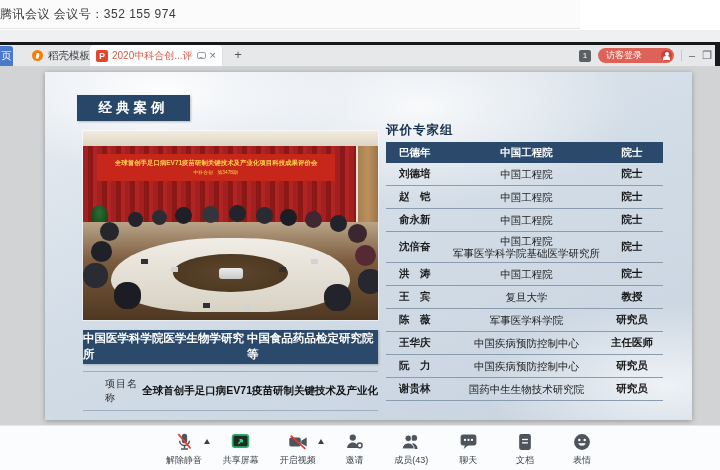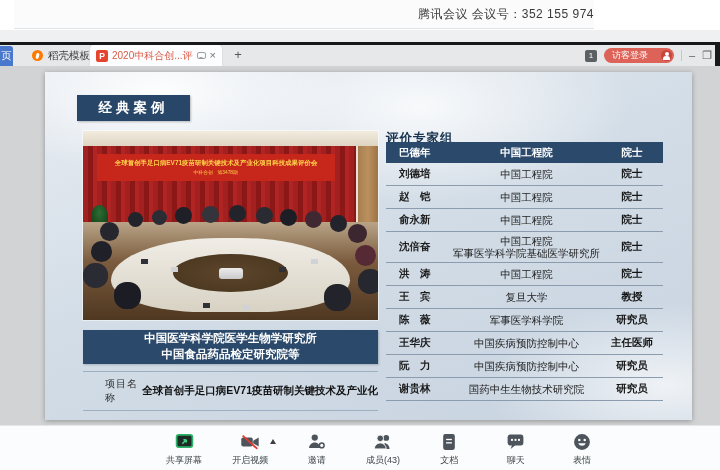--- a/index.html
+++ b/index.html
@@ -1,20 +1,20 @@
 <!DOCTYPE html>
 <html><head>
 <meta charset="utf-8">
 <style>
   * { margin:0; padding:0; box-sizing:border-box; }
   html,body { width:720px; height:470px; overflow:hidden; font-family:"Liberation Sans","DejaVu Sans",sans-serif; background:#fff; }
   #app { position:relative; width:720px; height:470px; background:#fff; }
 
   
-  .meet-bar { position:absolute; left:14px; top:0; width:580px; height:29px; background:#fbfbfc; border-bottom:1px solid #e3e4e6; display:flex; align-items:center; justify-content:flex-end; }
+  .meet-bar { position:absolute; left:0; top:0; width:580px; height:29px; background:#fbfbfc; border-bottom:1px solid #e3e4e6; display:flex; align-items:center; justify-content:flex-start; }
   .meet-bar span { font-size:12px; color:#3a3a3a; letter-spacing:.5px; }
 
   
   .win-strip { position:absolute; left:0; top:30px; width:720px; height:12px; background:#eef0f2; }
   .win-topline { position:absolute; left:0; top:42px; width:720px; height:3px; background:#17191d; }
 
   
   .tabbar { position:absolute; left:0; top:45px; width:720px; height:21px; background:#e6e8ea; }
   .tab-partial { position:absolute; left:0; top:1px; width:13px; height:20px; background:#4a78cc; color:#fff; font-size:10px; line-height:20px; text-align:center; overflow:hidden; border-radius:0 3px 0 0; }
   .tab-docer { position:absolute; left:22px; top:0; height:21px; display:flex; align-items:center; gap:5px; padding:0 10px; }
@@ -23,21 +23,21 @@
   .tab-docer .lbl { font-size:10.5px; color:#3c3f43; }
   .tab-active { position:absolute; left:90px; top:0; width:132px; height:21px; background:#fcfdfe; border-radius:4px 4px 0 0; display:flex; align-items:center; gap:4px; padding:0 6px; box-shadow:0 0 2px rgba(0,0,0,.12); }
   .ppt-icon { width:12px; height:12px; border-radius:2px; background:#e5452f; color:#fff; font-size:8.5px; font-weight:bold; line-height:12px; text-align:center; flex:none; }
   .tab-active .lbl { font-size:10px; color:#d95b46; white-space:nowrap; overflow:hidden; max-width:86px; }
   .cmt-icon { width:9px; height:7px; border:1px solid #9aa0a6; border-radius:2px; position:relative; flex:none; }
   .cmt-icon:after { content:""; position:absolute; left:1px; bottom:-3px; border:2px solid transparent; border-top-color:#9aa0a6; }
   .tab-close { font-size:11px; color:#6d7277; line-height:1; flex:none; }
   .tab-new { position:absolute; left:230px; top:2px; width:16px; height:16px; font-size:13px; color:#55595e; text-align:center; line-height:16px; }
   .tab-right { position:absolute; right:8px; top:0; height:21px; display:flex; align-items:center; gap:7px; }
   .badge-ico { width:12px; height:12px; background:#5b6065; border-radius:2px; color:#fff; font-size:8px; line-height:12px; text-align:center; }
-  .guest-pill { height:15px; background:#dd6257; border-radius:8px; color:#fff; font-size:9px; display:flex; align-items:center; gap:13px; padding:0 2px 0 8px; }
+  .guest-pill { height:15px; background:#dd6257; border-radius:8px; color:#fff; font-size:9px; display:flex; align-items:center; gap:19px; padding:0 2px 0 8px; }
   .guest-av { width:11px; height:11px; border-radius:50%; background:#c7463c; position:relative; }
   .guest-av:before { content:""; position:absolute; left:3.5px; top:2px; width:4px; height:4px; border-radius:50%; background:#fff; }
   .guest-av:after { content:""; position:absolute; left:2px; top:6.2px; width:7px; height:4px; border-radius:3px 3px 0 0; background:#fff; }
   .tb-div { width:1px; height:11px; background:#c6c9cc; }
   .win-btn { font-size:11px; color:#5c6165; line-height:1; }
   .edge-dark { position:absolute; right:0; top:45px; width:5px; height:21px; background:#17191d; }
 
   
   .stage { position:absolute; left:0; top:66px; width:720px; height:359px; background:#d2d3d5; }
   .slide { position:absolute; left:45px; top:6px; width:647px; height:348px;
@@ -67,28 +67,28 @@
     box-shadow: 48px 84px 0 3px #23232b, 72px 82px 0 3px #2c2c34, 96px 80px 0 4px #1f1f27,
       123px 79px 0 4px #34343c, 150px 78px 0 4px #23232b, 177px 80px 0 4px #2a2a32,
       201px 82px 0 4px #1d1d25, 226px 84px 0 4px #402832, 251px 88px 0 4px #23232b,
       22px 96px 0 5px #26262e, 14px 116px 0 6px #202028, 8px 140px 0 8px #2b2b33,
       270px 98px 0 5px #3c2630, 278px 120px 0 6px #552a35, 283px 146px 0 8px #27272f,
       40px 160px 0 9px #1c1c24, 250px 162px 0 9px #23232b; }
   .ph-laptops { position:absolute; left:0; top:0; width:7px; height:5px; background:transparent;
     box-shadow: 58px 128px 0 #2e3238, 88px 136px 0 #cfd2d6, 196px 136px 0 #2e3238, 228px 128px 0 #cfd2d6, 120px 172px 0 #2e3238, 160px 174px 0 #cfd2d6; }
 
   
-  .org-box { position:absolute; left:38px; top:258px; width:295px; height:34px; background:#2b4a6b; color:#fff; display:flex; flex-direction:column; align-items:center; justify-content:center; box-shadow:1px 1px 2px rgba(0,0,0,.2); }
+  .org-box { position:absolute; left:38px; top:258px; width:295px; height:34px; background:#2b4a6b; color:#fff; display:flex; flex-direction:row; align-items:center; justify-content:center; box-shadow:1px 1px 2px rgba(0,0,0,.2); }
   .org-box div { font-size:11.5px; font-weight:bold; line-height:1.35; }
   .proj-row { position:absolute; left:38px; top:299px; width:295px; height:40px; border-top:1px solid #9db0c2; border-bottom:1px solid #9db0c2; display:flex; align-items:center; }
   .proj-row .pl { font-size:10px; color:#2e2e2e; margin-left:22px; letter-spacing:1px; }
   .proj-row .pv { font-size:10.5px; color:#101010; font-weight:600; white-space:nowrap; }
 
   
-  .exp-head { position:absolute; left:341px; top:58px; font-size:12.5px; font-weight:bold; color:#16324f; letter-spacing:1px; }
+  .exp-head { position:absolute; left:341px; top:50px; font-size:12.5px; font-weight:bold; color:#16324f; letter-spacing:1px; }
   .exp-table { position:absolute; left:341px; top:70px; width:277px; }
   .erow { display:flex; align-items:center; min-height:23px; border-bottom:1px solid #8b9cae; }
   .erow.hdr { background:#2b4a6b; border-bottom:none; min-height:21px; }
   .erow.hdr .c-name,.erow.hdr .c-org,.erow.hdr .c-title { color:#fff; font-weight:bold; }
   .erow.tall { min-height:31px; }
   .c-name { width:66px; padding-left:13px; font-size:10.5px; font-weight:600; color:#1c1c1c;font-family:Liberation Mono, monospace; }
   .c-org { flex:1; text-align:center; font-size:10.5px; color:#222; line-height:1.15; }
   .c-title { width:62px; text-align:center; font-size:10.5px; font-weight:700; color:#141414; }
 
   
@@ -232,20 +232,33 @@
           <span class="c-org">国药中生生物技术研究院</span>
           <span class="c-title">研究员</span>
         </div>
       </div>
     </div>
   </div>
 
   <div class="toolbar">
     <div class="tb-inner">
 
+      <div class="tb-item">
+        <span class="ic">
+          <svg width="21" height="21" viewBox="0 0 24 24">
+            <path d="M12 3a3 3 0 0 1 3 3v5a3 3 0 0 1-6 0V6a3 3 0 0 1 3-3z" fill="#4d545c"></path>
+            <path d="M6.5 11a5.5 5.5 0 0 0 11 0" fill="none" stroke="#4d545c" stroke-width="1.7"></path>
+            <line x1="12" y1="16.5" x2="12" y2="20" stroke="#4d545c" stroke-width="1.7"></line>
+            <line x1="8" y1="20.6" x2="16" y2="20.6" stroke="#4d545c" stroke-width="1.7"></line>
+            <line x1="5" y1="3.5" x2="19" y2="20" stroke="#e23b30" stroke-width="2"></line>
+          </svg>
+        </span>
+        <span class="caret"></span>
+        <span class="tl">解除静音</span>
+      </div>
 
       <div class="tb-item">
         <span class="ic">
           <svg width="21" height="21" viewBox="0 0 24 24">
             <rect x="3" y="4.5" width="18" height="14" rx="2.5" fill="#1f2c26" stroke="#2bb268" stroke-width="2"></rect>
             <path d="M9.5 14.5 14 10m0 0h-3.2M14 10v3.2" fill="none" stroke="#3ed183" stroke-width="1.8"></path>
           </svg>
         </span>
         <span class="tl">共享屏幕</span>
       </div>
@@ -276,49 +289,49 @@
       <div class="tb-item">
         <span class="ic">
           <svg width="22" height="22" viewBox="0 0 24 24">
             <circle cx="15.5" cy="7.5" r="3.2" fill="#4d545c"></circle>
             <path d="M13.5 13.2c3.2.7 5.6 3.2 5.6 6.3h-4.5z" fill="#4d545c"></path>
             <circle cx="9" cy="8" r="3.6" fill="#4d545c" stroke="#fbfcfd" stroke-width="1"></circle>
             <path d="M2.5 19.5c0-3.6 2.9-6.5 6.5-6.5s6.5 2.9 6.5 6.5z" fill="#4d545c" stroke="#fbfcfd" stroke-width="1"></path>
           </svg>
         </span>
         <span class="tl">成员(43)</span>
-      </div>
-
-      <div class="tb-item">
-        <span class="ic">
-          <svg width="20" height="20" viewBox="0 0 24 24">
-            <rect x="5" y="2.5" width="14" height="19" rx="2.5" fill="#4d545c"></rect>
-            <line x1="8.5" y1="9" x2="15.5" y2="9" stroke="#fff" stroke-width="1.6"></line>
-            <line x1="8.5" y1="13" x2="15.5" y2="13" stroke="#fff" stroke-width="1.6"></line>
-          </svg>
-        </span>
-        <span class="tl">文档</span>
       </div>
 
       <div class="tb-item">
         <span class="ic">
           <svg width="21" height="21" viewBox="0 0 24 24">
             <rect x="3" y="4" width="18" height="12.5" rx="3" fill="#4d545c"></rect>
             <path d="M8 16l-1.5 4.5L12 16z" fill="#4d545c"></path>
             <circle cx="8" cy="10.2" r="1.3" fill="#fff"></circle>
               <circle cx="12" cy="10.2" r="1.3" fill="#fff"></circle>
               <circle cx="16" cy="10.2" r="1.3" fill="#fff"></circle>
           </svg>
         </span>
         <span class="tl">聊天</span>
       </div>
 
       <div class="tb-item">
         <span class="ic">
           <svg width="20" height="20" viewBox="0 0 24 24">
+            <rect x="5" y="2.5" width="14" height="19" rx="2.5" fill="#4d545c"></rect>
+            <line x1="8.5" y1="9" x2="15.5" y2="9" stroke="#fff" stroke-width="1.6"></line>
+            <line x1="8.5" y1="13" x2="15.5" y2="13" stroke="#fff" stroke-width="1.6"></line>
+          </svg>
+        </span>
+        <span class="tl">文档</span>
+      </div>
+
+      <div class="tb-item">
+        <span class="ic">
+          <svg width="20" height="20" viewBox="0 0 24 24">
             <circle cx="12" cy="12" r="9.5" fill="#4d545c"></circle>
             <circle cx="8.8" cy="9.5" r="1.5" fill="#fff"></circle>
               <circle cx="15.2" cy="9.5" r="1.5" fill="#fff"></circle>
             <path d="M7.5 13.5a4.8 4.8 0 0 0 9 0z" fill="#fff"></path>
           </svg>
         </span>
         <span class="tl">表情</span>
       </div>
 
 

